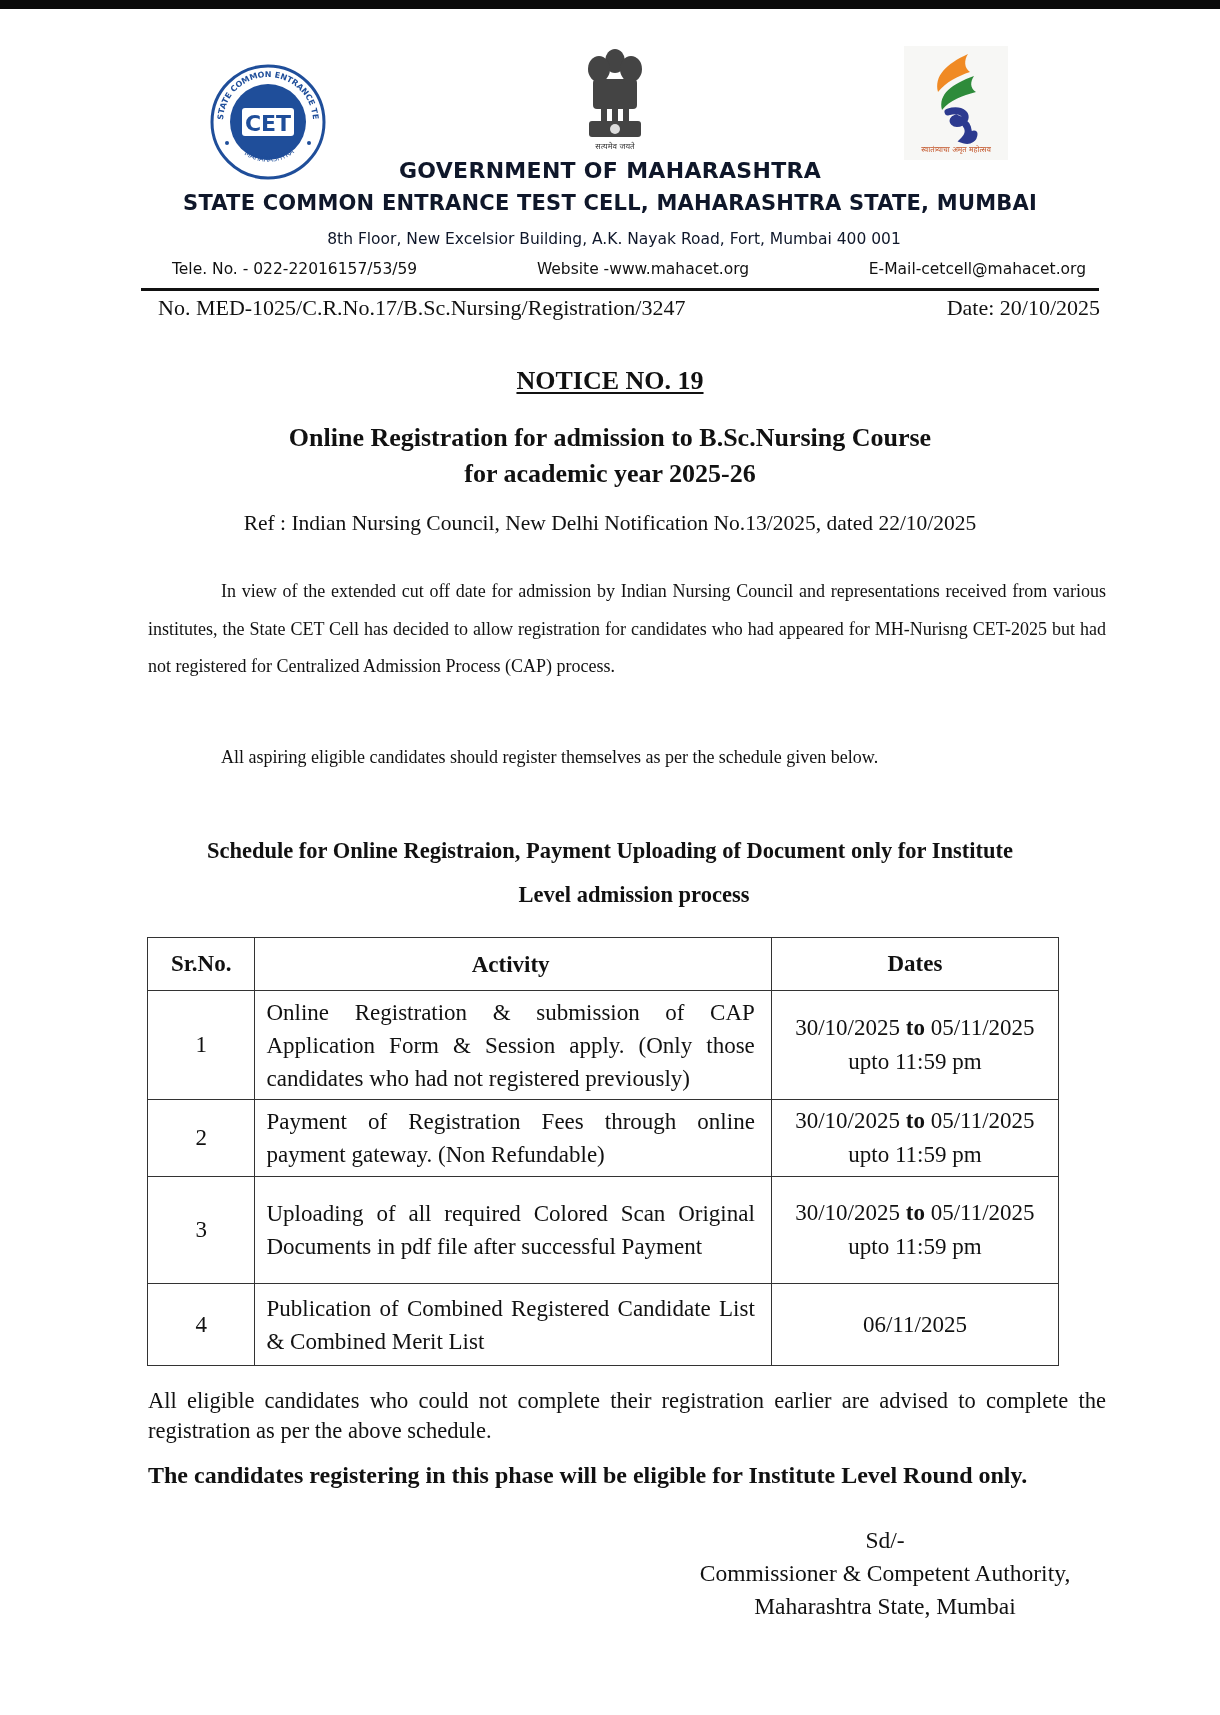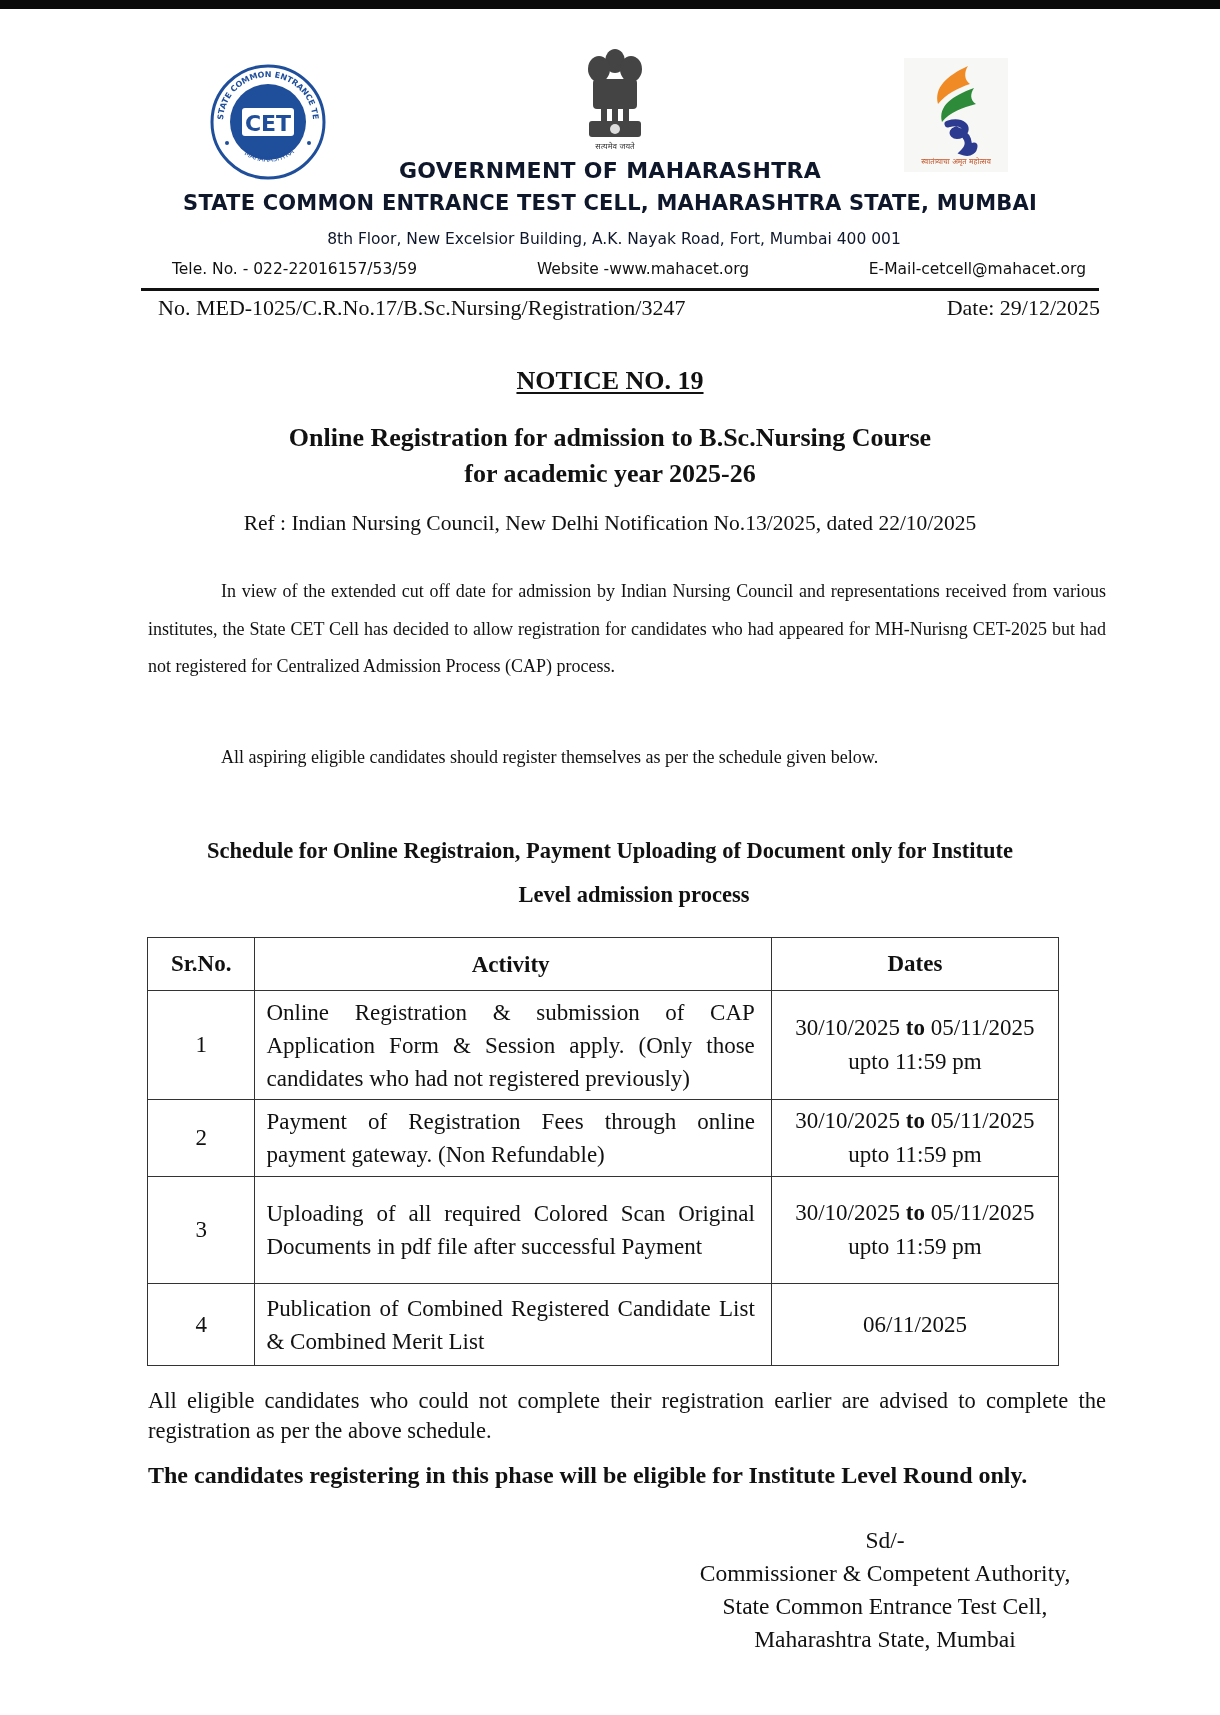--- a/index.html
+++ b/index.html
@@ -5,21 +5,21 @@
   * { box-sizing: border-box; margin: 0; padding: 0; }
   html, body { width: 1220px; height: 1715px; background: #ffffff; overflow: hidden; }
   body { position: relative; color: #111; font-family: "Liberation Serif", serif; }
 
   .topbar { position: absolute; left: 0; top: 0; width: 1220px; height: 9px; background: #0a0a0a; }
 
   
   .logo { position: absolute; }
   .logo-cet { left: 209px; top: 63px; width: 118px; height: 118px; }
   .logo-emblem { left: 575px; top: 45px; width: 80px; height: 108px; }
-  .logo-amrit { left: 904px; top: 58px; width: 104px; height: 114px; background: #f7f7f5; }
+  .logo-amrit { left: 904px; top: 46px; width: 104px; height: 114px; background: #f7f7f5; }
 
   .hdr-line { position: absolute; left: 0; width: 1220px; text-align: center; font-family: "DejaVu Sans", sans-serif; font-weight: bold; color: #0f172a; }
   .gov { top: 158px; font-size: 22px; letter-spacing: 0.3px; }
   .cell { top: 191px; font-size: 21px; letter-spacing: 0.2px; }
   .address { top: 230px; font-size: 15.5px; font-weight: normal; left: 0; padding-left: 8px; }
   .contacts { position: absolute; top: 260px; left: 172px; width: 914px; display: flex; justify-content: space-between; font-family: "DejaVu Sans", sans-serif; font-size: 15.5px; color: #111; }
 
   .rule-thick { position: absolute; left: 141px; width: 958px; top: 288px; height: 3px; background: #111; }
 
   .refline { position: absolute; top: 295px; left: 158px; width: 942px; display: flex; justify-content: space-between; font-size: 22px; }
@@ -109,21 +109,21 @@
 <div class="contacts">
   <span>Tele. No. - 022-22016157/53/59</span>
   <span>Website -www.mahacet.org</span>
   <span>E-Mail-cetcell@mahacet.org</span>
 </div>
 
 <div class="rule-thick"></div>
 
 <div class="refline">
   <span>No. MED-1025/C.R.No.17/B.Sc.Nursing/Registration/3247</span>
-  <span>Date: 29/12/2025</span>
+  <span>Date: 20/10/2025</span>
 </div>
 
 <div class="notice-no"><span>NOTICE NO. 19</span></div>
 
 <div class="title">
   <div>Online Registration for admission to B.Sc.Nursing Course</div>
   <div>for academic year 2025-26</div>
 </div>
 
 <div class="ref">Ref : Indian Nursing Council, New Delhi Notification No.13/2025, dated 22/10/2025</div>
@@ -184,15 +184,14 @@
 </table>
 
 <div class="advise">
     <div class="advise-text">All eligible candidates who could not complete their registration earlier are advised to complete the registration as per the above schedule.</div>
   </div>
 <div class="bold-note">The candidates registering in this phase will be eligible for Institute Level Round only.</div>
 
 <div class="sign">
   <div>Sd/-</div>
   <div>Commissioner &amp; Competent Authority,</div>
-  <div>State Common Entrance Test Cell,</div>
   <div>Maharashtra State, Mumbai</div>
 </div>
 
 </body></html>

